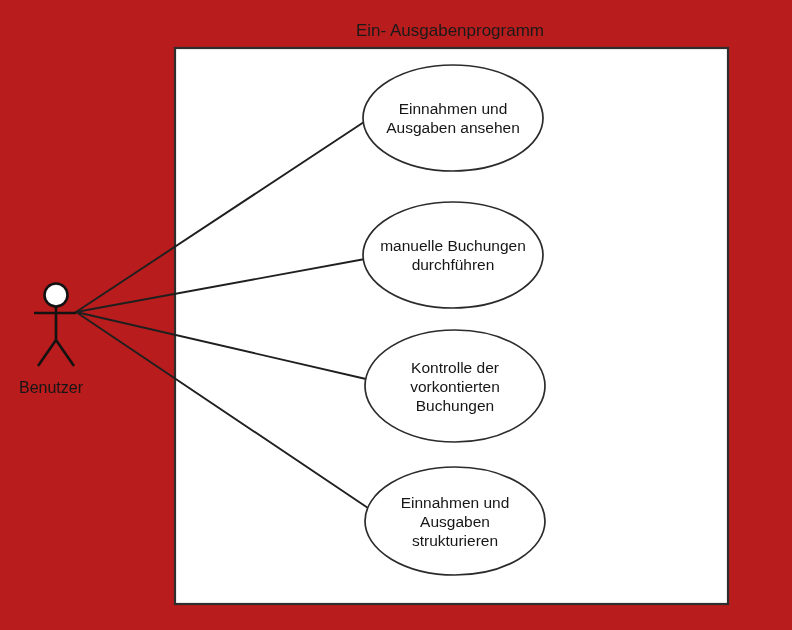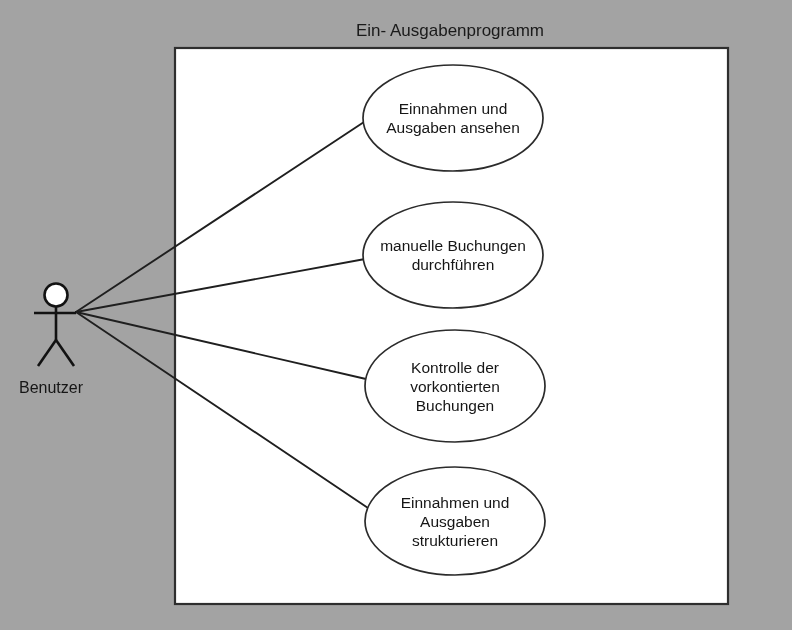--- a/index.html
+++ b/index.html
@@ -9,21 +9,21 @@
     background: #ffffff;
   }
   body {
     font-family: "Liberation Sans", "DejaVu Sans", sans-serif;
     color: #000000;
   }
   #canvas {
     position: relative;
     width: 792px;
     height: 630px;
-    background: #a3a3a3;
+    background: #b91c1c;
     overflow: hidden;
   }
   #diagram-svg {
     position: absolute;
     left: 0;
     top: 0;
     width: 792px;
     height: 630px;
   }
   .diagram-title {

